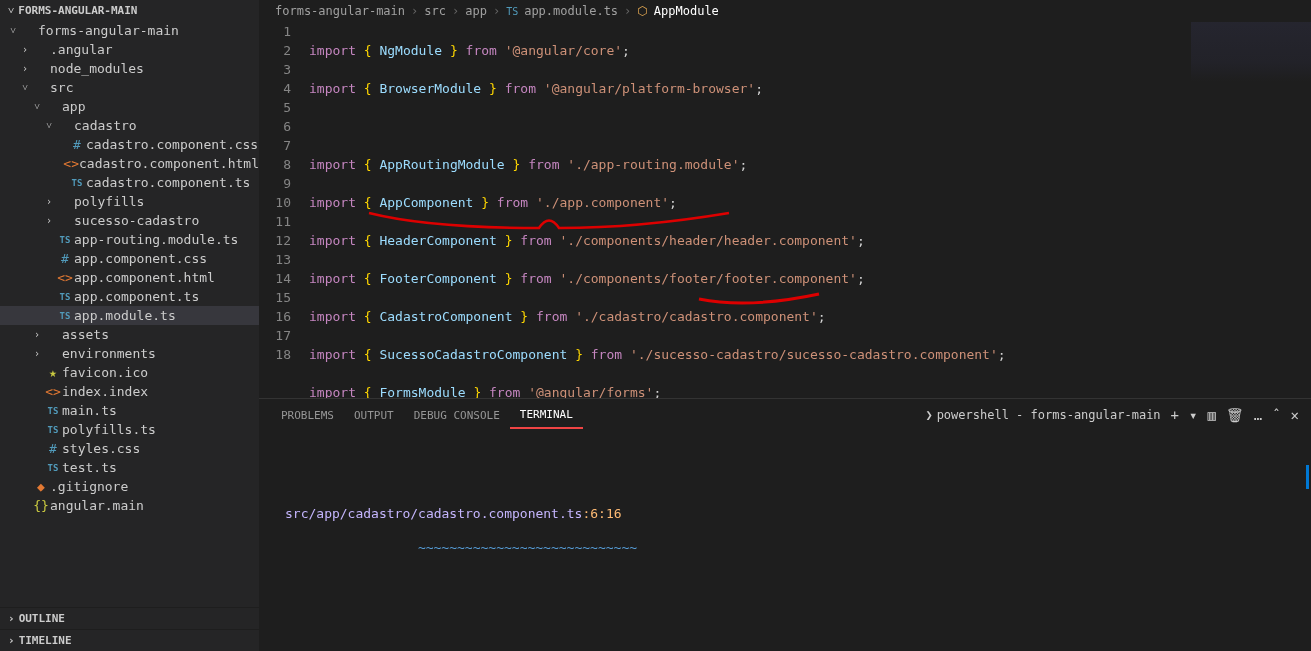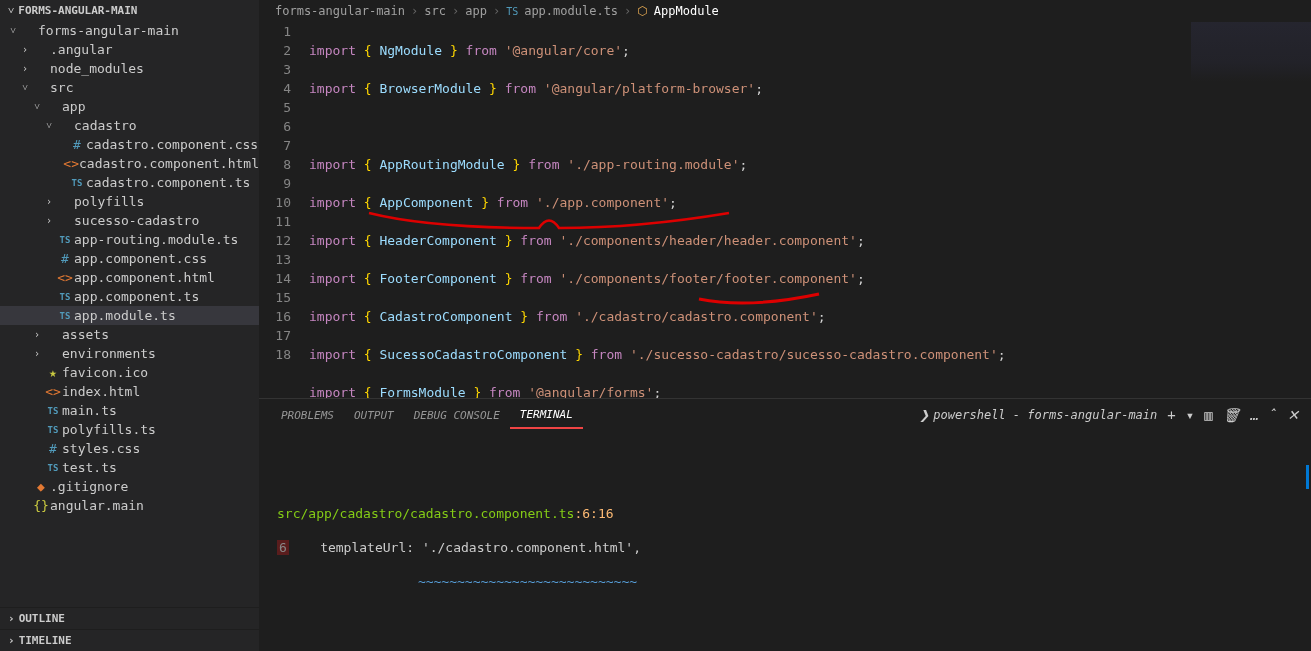--- a/index.html
+++ b/index.html
@@ -126,21 +126,20 @@
   display: flex;
   flex-direction: column;
   background: #1e1e1e;
 }
 .panel-tabs {
   display: flex;
   align-items: center;
   padding: 0 12px;
   height: 32px;
   font-size: 11px;
-  font-style: italic;
 }
 .panel-tab {
   padding: 6px 10px;
   color: #969696;
   cursor: pointer;
 }
 .panel-tab.active {
   color: #ffffff;
   border-bottom: 2px solid #ef4444;
 }
@@ -156,21 +155,21 @@
 .terminal {
   flex: 1;
   padding: 6px 18px;
   font-family: Consolas, monospace;
   font-size: 13px;
   line-height: 17px;
   overflow: hidden;
   white-space: pre-wrap;
   position: relative;
 }
-.terminal .path { color: #84cc16; }
+.terminal .path { color: #c4b5fd; margin-left: 8px; }
 .terminal .errline { color: #fdba74; }
 .terminal .errtext { color: #f14c4c; font-weight: bold; }
 .terminal .squiggle { color: #569cd6; }
 .panel-sidebar-line {
   position:absolute; right:2px; top:34px; width:3px; height:24px; background:#0078d4;
 }
 svg.ann { position:absolute; pointer-events:none; }
 </style>
 </head>
 <body>
@@ -272,21 +271,21 @@
         <span class="label">environments</span>
       </div>
       <div class="tree-item indent-2">
         <span class="chev"></span>
         <span class="icon ic-star">★</span>
         <span class="label">favicon.ico</span>
       </div>
       <div class="tree-item indent-2">
         <span class="chev"></span>
         <span class="icon ic-html">&lt;&gt;</span>
-        <span class="label">index.html</span>
+        <span class="label">index.index</span>
       </div>
       <div class="tree-item indent-2">
         <span class="chev"></span>
         <span class="icon ic-ts">TS</span>
         <span class="label">main.ts</span>
       </div>
       <div class="tree-item indent-2">
         <span class="chev"></span>
         <span class="icon ic-ts">TS</span>
         <span class="label">polyfills.ts</span>
@@ -405,21 +404,20 @@
         <span class="ico">🗑</span>
         <span class="ico">…</span>
         <span class="ico">ˆ</span>
         <span class="ico">✕</span>
       </div>
     </div>
     <div class="terminal">
 <div class="panel-sidebar-line"></div>
 <div style="height:17px"></div>
 <div><span class="path">src/app/cadastro/cadastro.component.ts</span><span class="errline">:6:16</span></div>
-<div><span style="background:#5a1d1d;color:#888;padding:0 2px">6</span><span>    templateUrl: './cadastro.component.html',</span></div>
 <div class="squiggle">                  ~~~~~~~~~~~~~~~~~~~~~~~~~~~~</div>
 <div style="height:50px"></div>
 
 
 
 
     </div>
   </div>
 </div>
 

